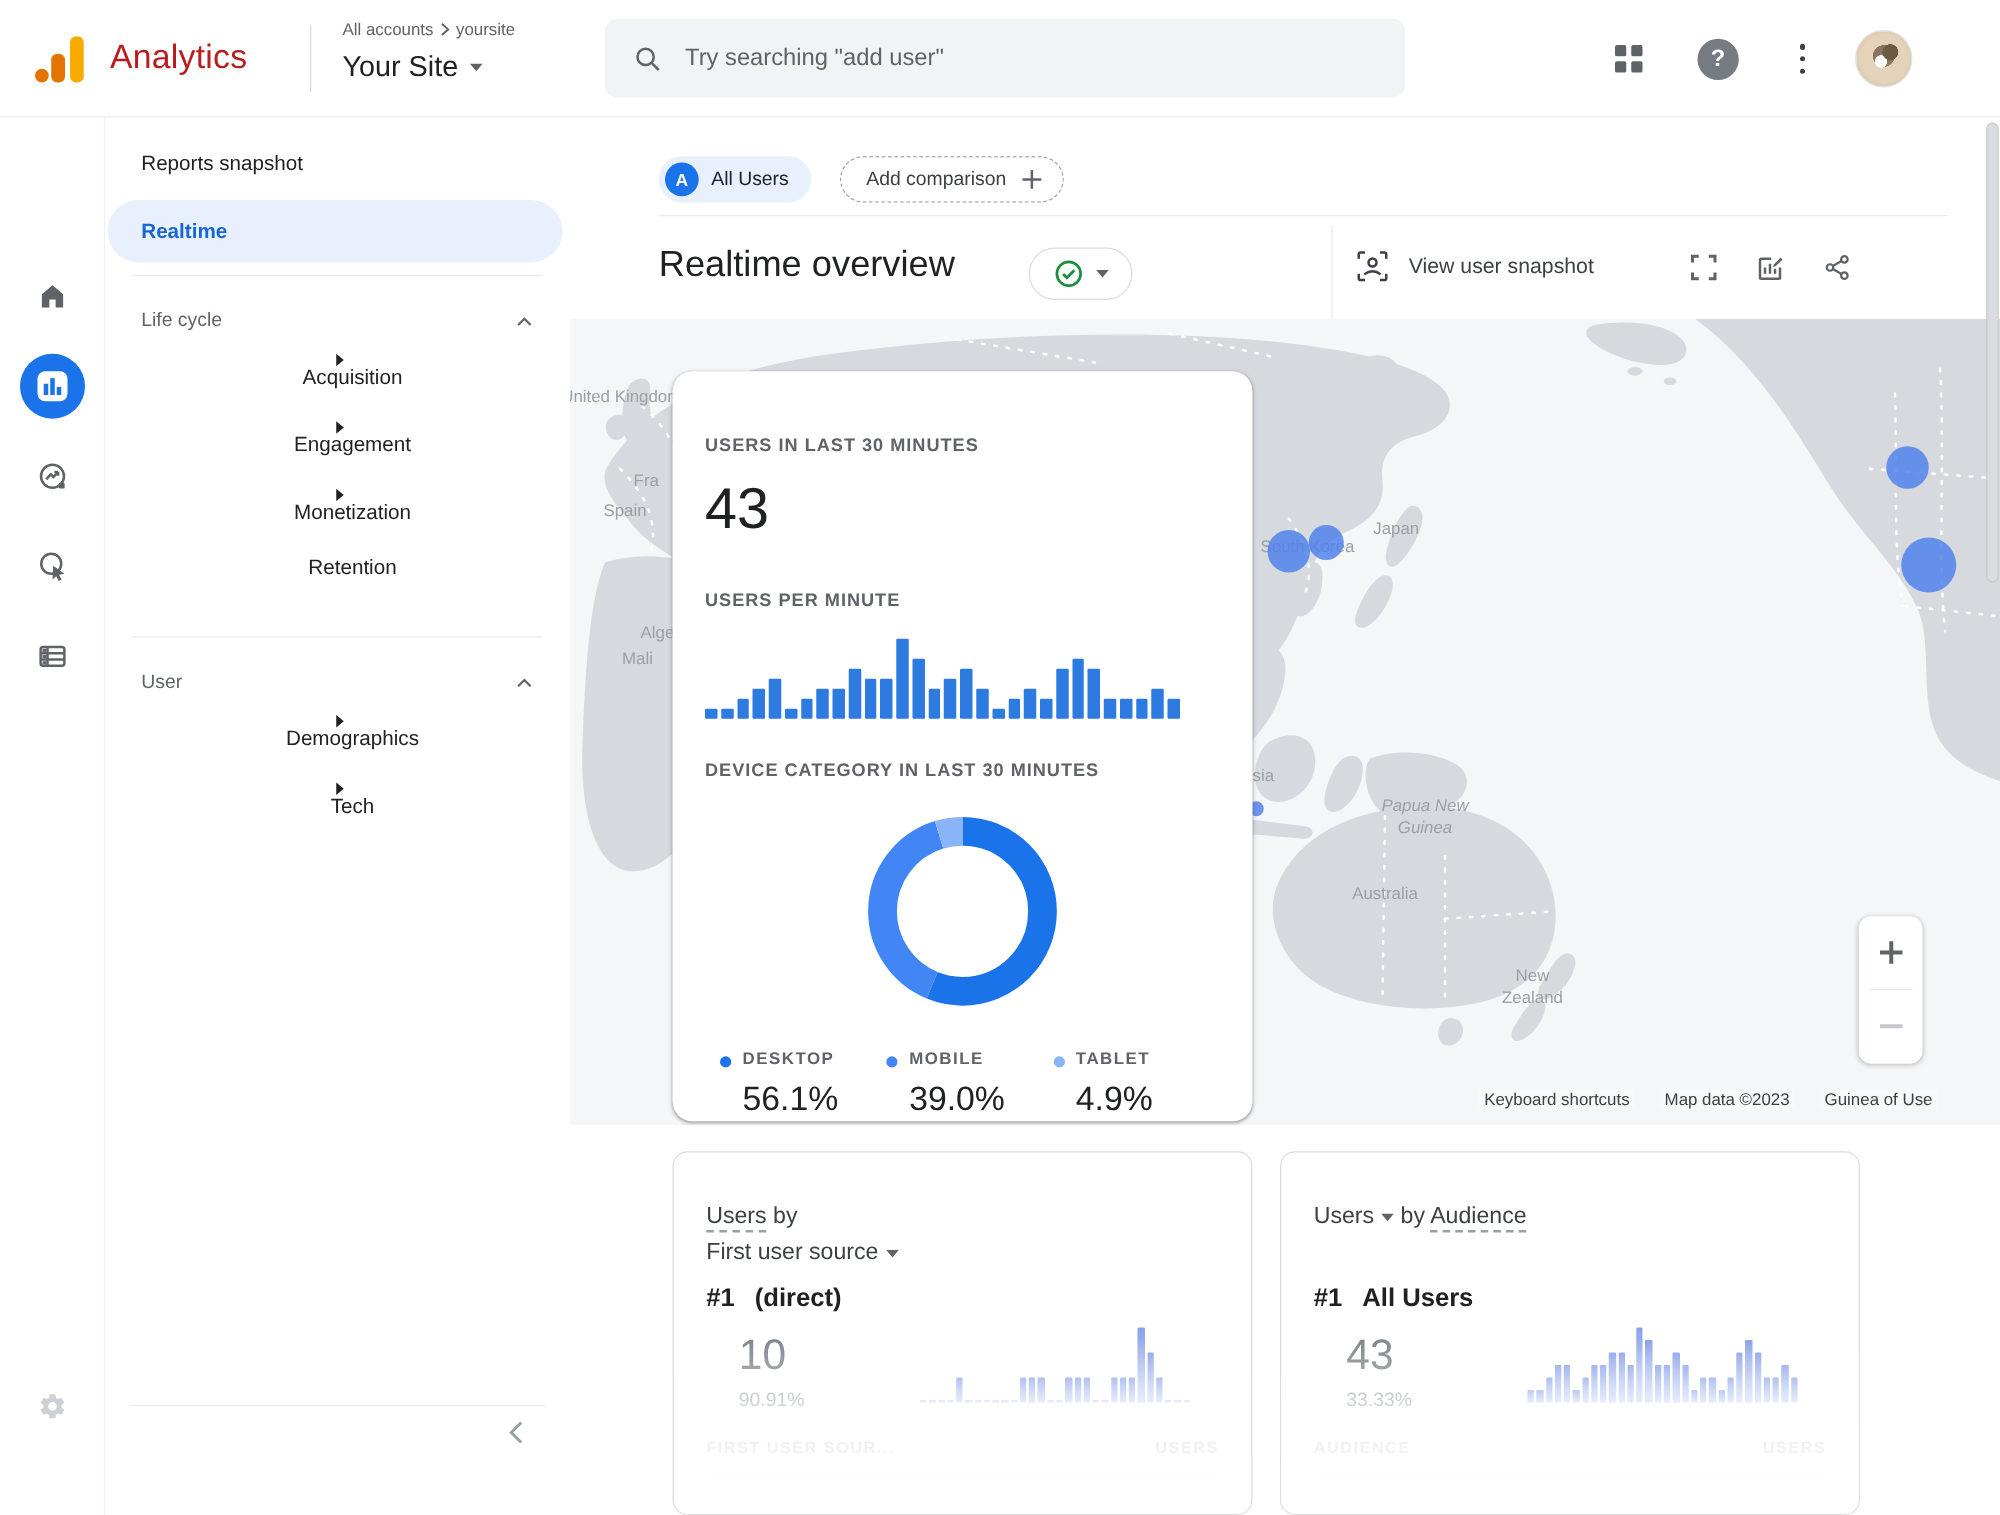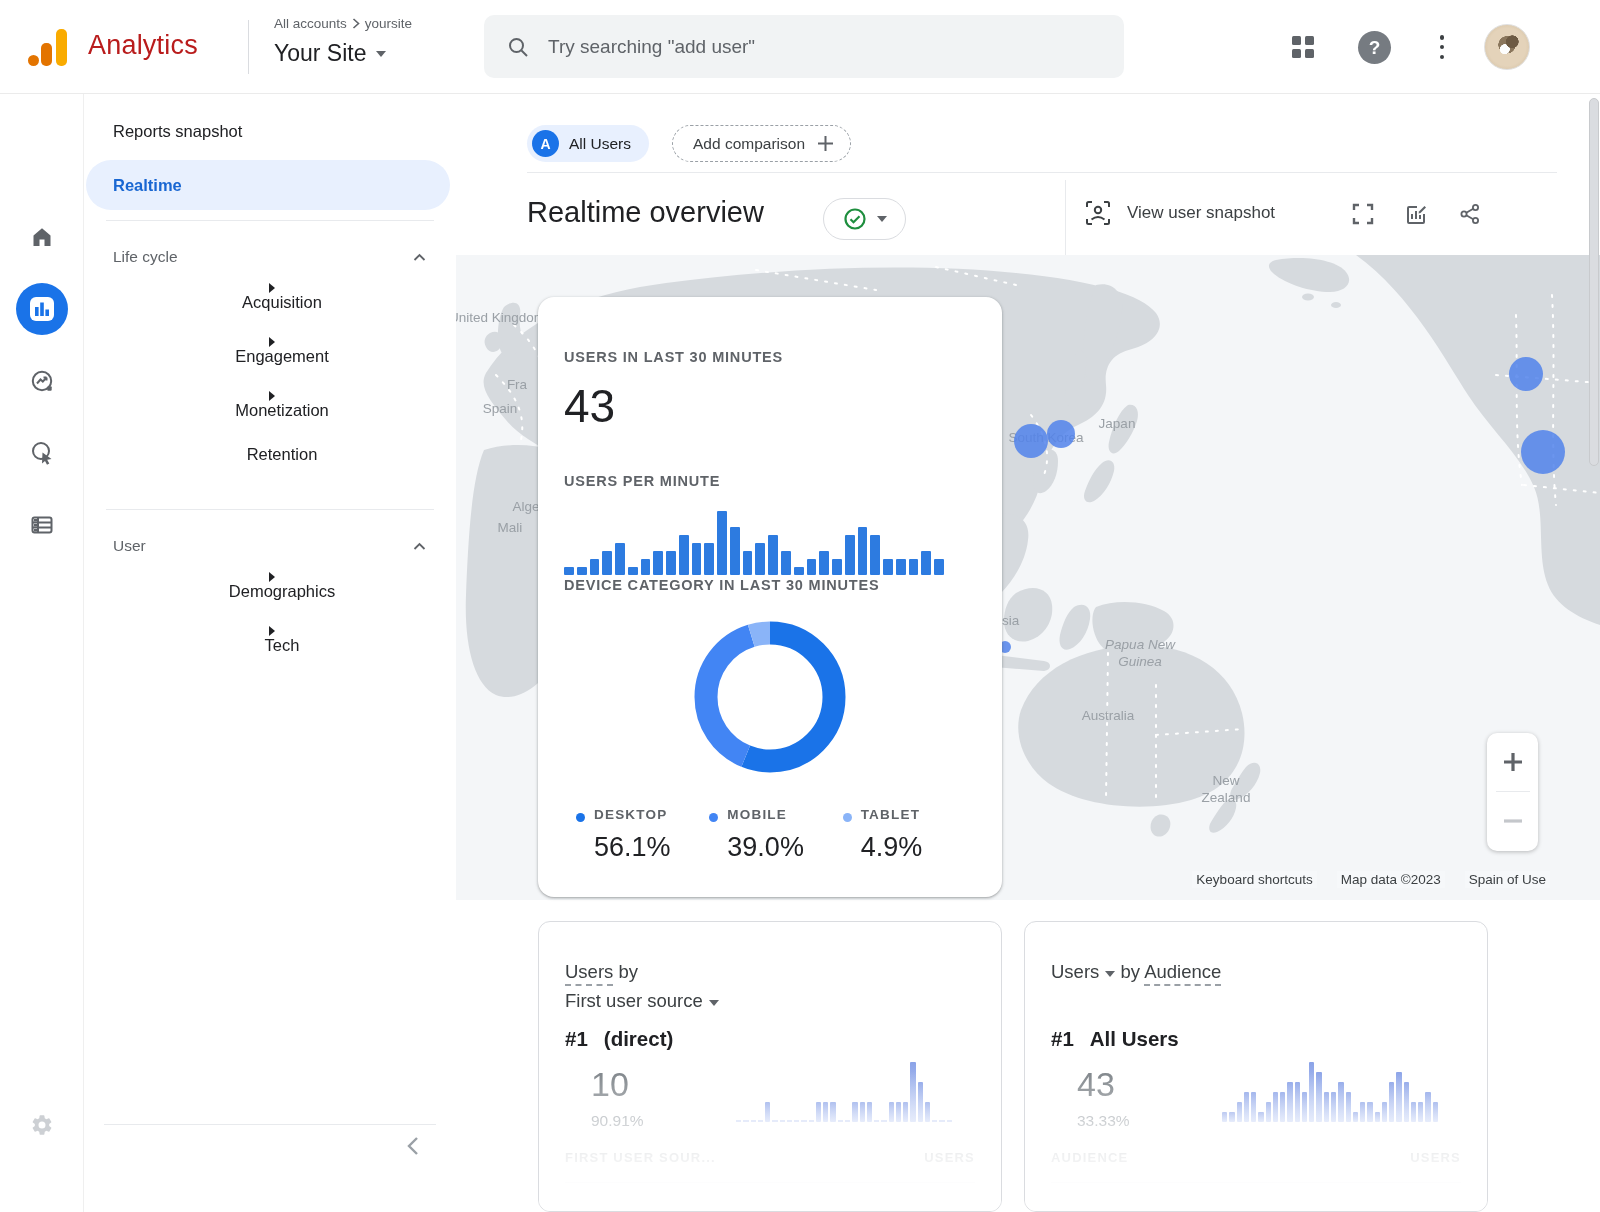--- a/index.html
+++ b/index.html
@@ -71,21 +71,21 @@
   #zoom-ctl { position:absolute; left:1031px; top:478px; width:51px; height:118px; background:#fff; border-radius:10px; box-shadow:0 1px 4px rgba(0,0,0,.25); display:flex; flex-direction:column; align-items:center; }
   #zoom-ctl .zbtn { width:100%; height:58px; display:flex; align-items:center; justify-content:center; cursor:pointer; }
   #zoom-ctl .zdiv { width:34px; height:1px; background:#e8eaed; }
 
   
   #overview-card { position:absolute; left:538px; top:297px; width:464px; height:600px; background:#fff; border-radius:16px; box-shadow:0 1px 2px rgba(60,64,67,.3), 0 1px 3px 1px rgba(60,64,67,.15); z-index:10; padding:52px 26px 0 26px; }
   .kpi-label { font-size:14.5px; color:#5f6368; letter-spacing:.8px; font-weight:bold; }
   #users-value { font-size:46px; color:#202124; margin:14px 0 40px 0; }
   #users-per-minute { margin-top:22px; height:66px; display:flex; align-items:flex-end; gap:3px; width:380px; border-bottom:2px solid #fff; }
   #users-per-minute .bar { flex:1; background:#2d7be0; border-radius:1px; }
-  #device-label { }
+  #device-label { margin-top:32px; }
   #donut-wrap { width:160px; height:160px; margin:24px auto 0 auto; }
   #device-legend { display:flex; margin-top:30px; padding-left:12px; }
   .leg-col { width:142px; }
   .leg-head { display:flex; align-items:flex-end; gap:9px; }
   .leg-dot { width:9px; height:9px; border-radius:50%; }
   .leg-name { font-size:13.5px; color:#5f6368; letter-spacing:1.2px; font-weight:bold; }
   .leg-val { font-size:27px; color:#202124; margin:10px 0 0 18px; }
 
   
   .bcard { position:absolute; top:921px; width:464px; height:291px; background:#fff; border:1px solid #dadce0; border-radius:12px; padding:36px 26px 0 26px; overflow:hidden; }
@@ -359,21 +359,21 @@
       <div class="zdiv"></div>
       <div class="zbtn">
         <svg width="22" height="22" viewBox="0 0 22 22">
             <path d="M2 11 H20" stroke="#c4c7cb" stroke-width="3.2"></path>
           </svg>
       </div>
     </div>
     <div id="map-attribution">
         <span>Keyboard shortcuts</span>
         <span>Map data ©2023</span>
-        <span>Spain of Use</span>
+        <span>Guinea of Use</span>
       </div>
   </div>
 
   <div id="overview-card">
     <div class="kpi-label">USERS IN LAST 30 MINUTES</div>
     <div id="users-value">43</div>
     <div class="kpi-label">USERS PER MINUTE</div>
     <div id="users-per-minute">
         <div class="bar" style="height: 13%; background: rgb(45, 123, 224);"></div>
         <div class="bar" style="height: 13%; background: rgb(45, 123, 224);"></div>

